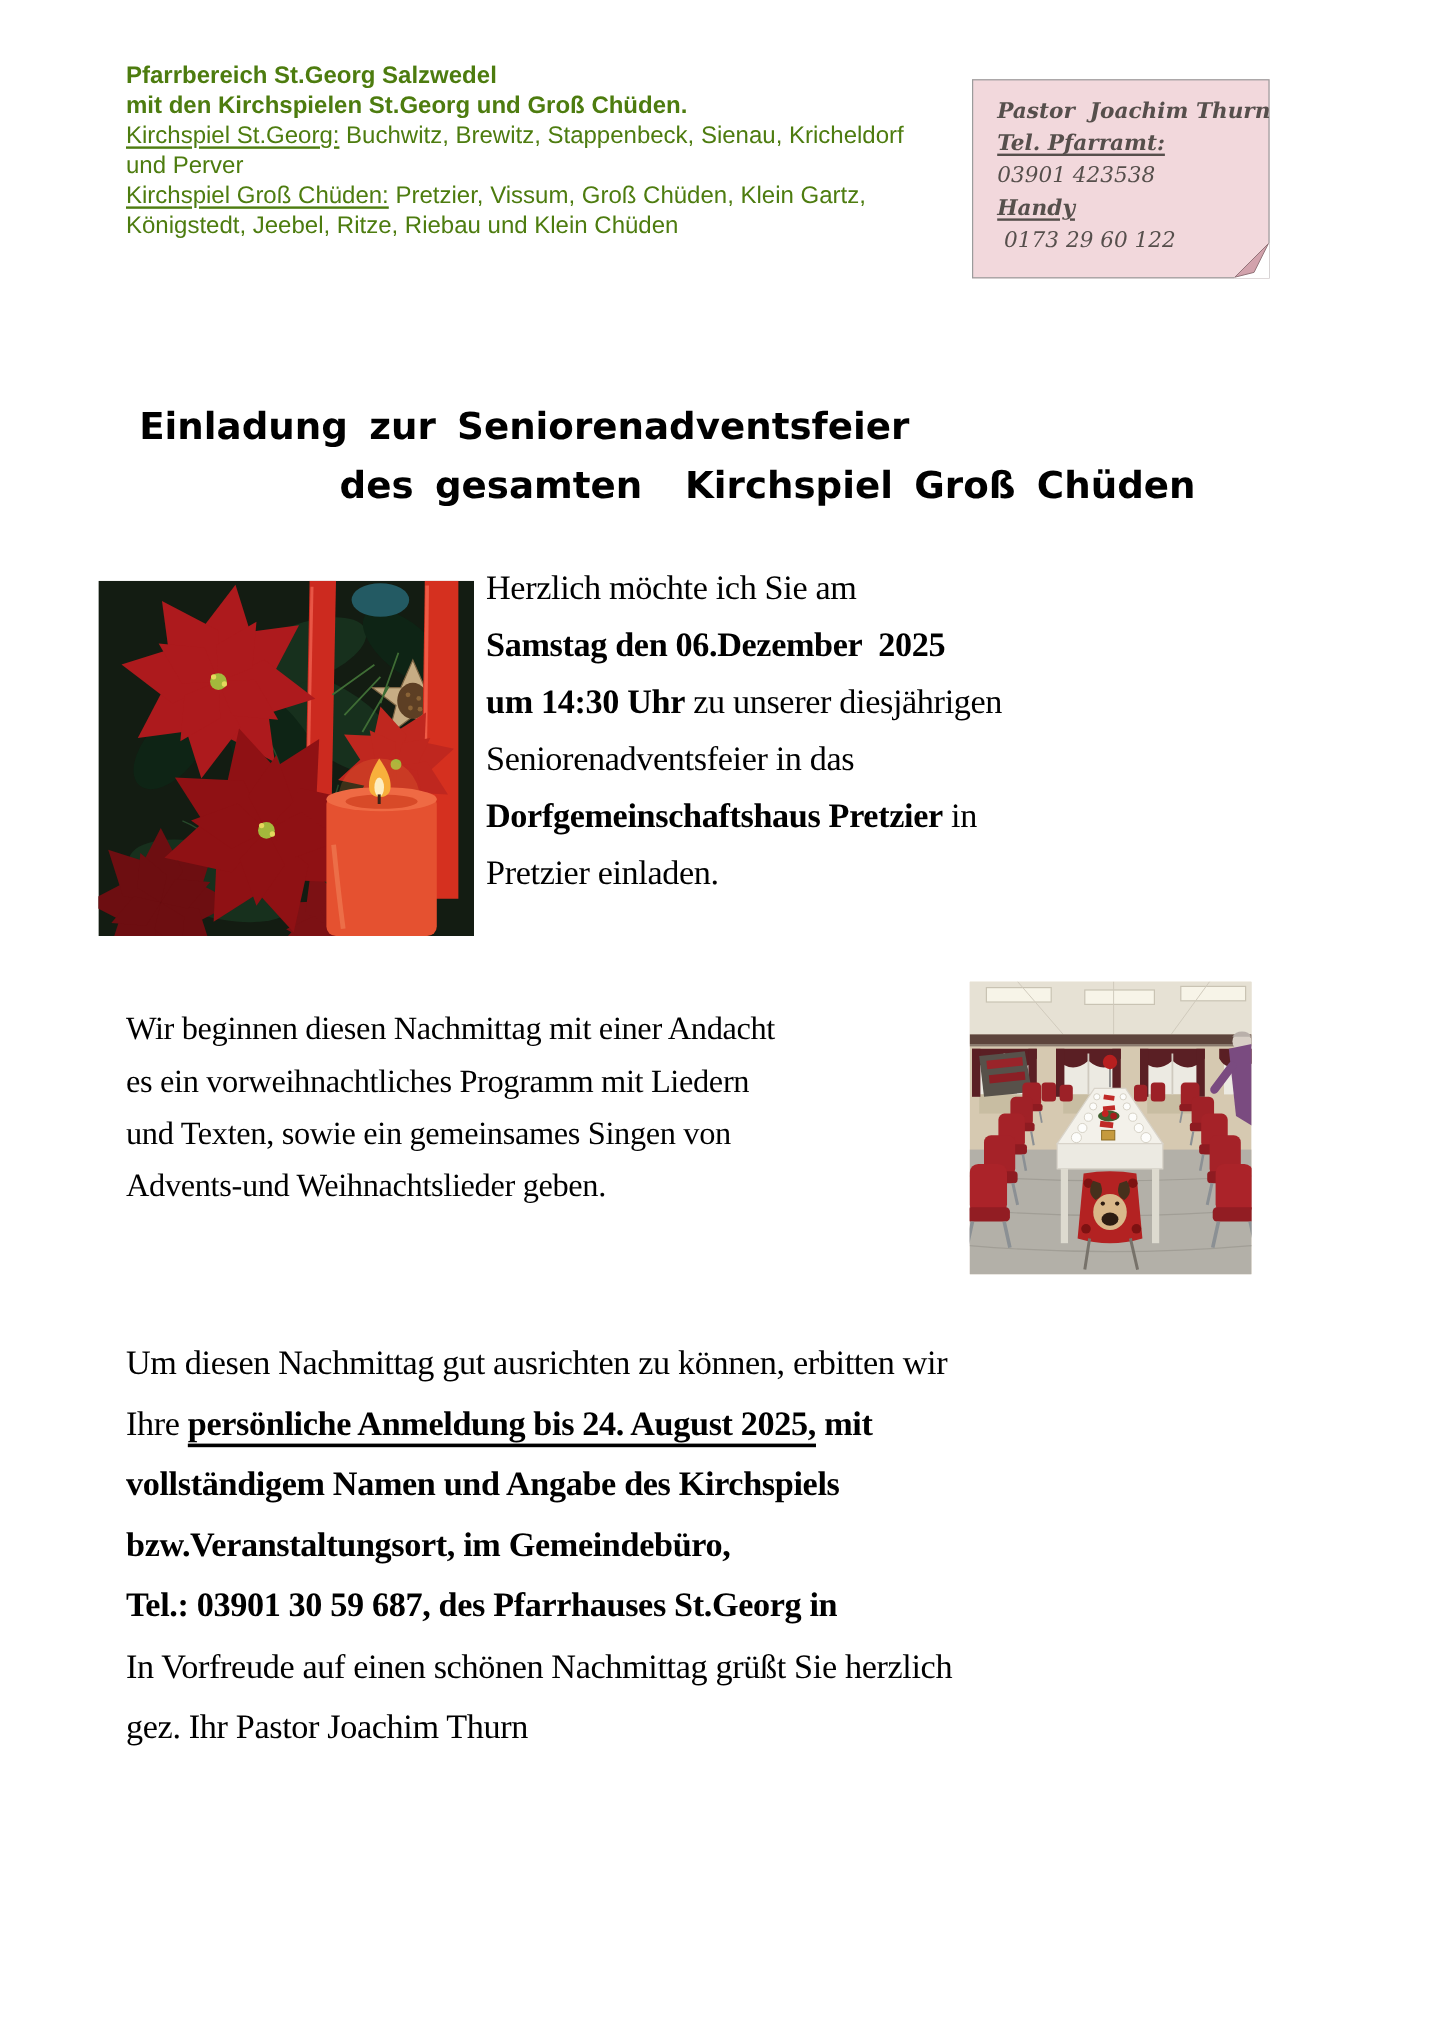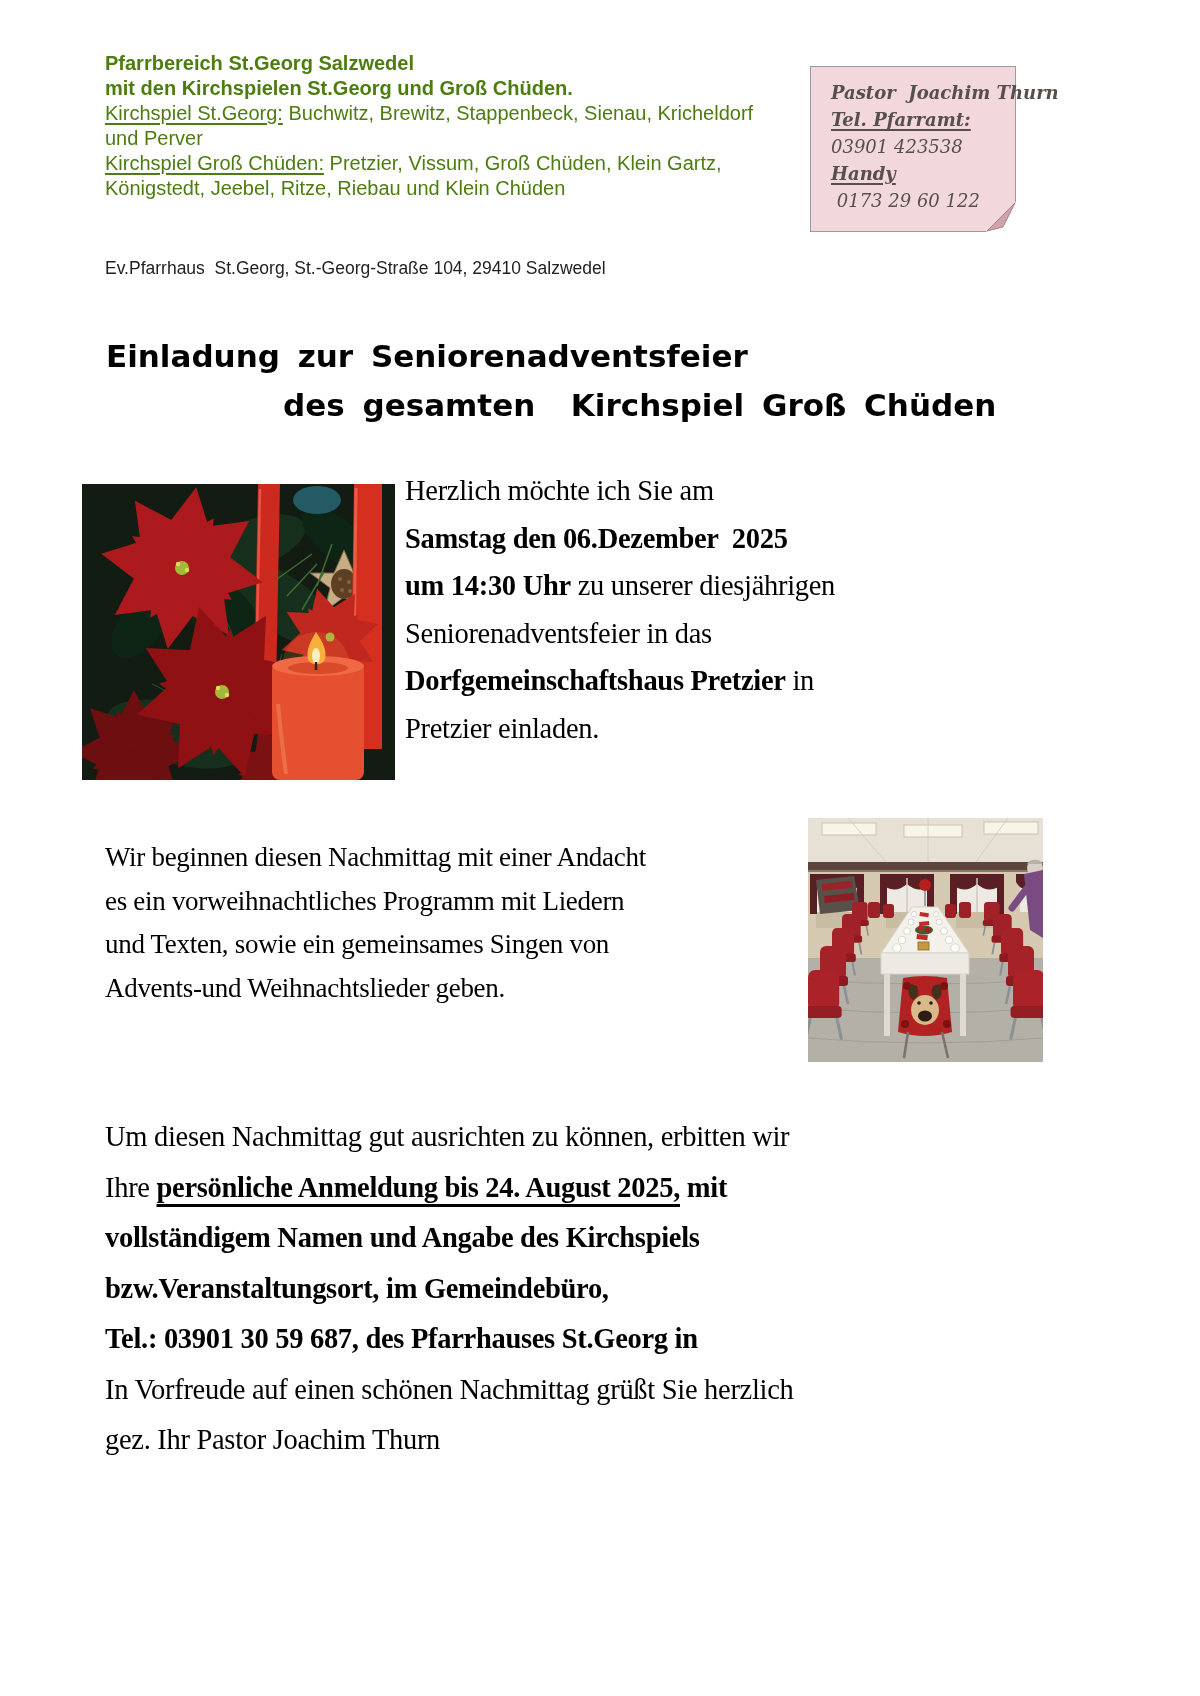--- a/index.html
+++ b/index.html
@@ -7,33 +7,33 @@
         font-family:"Liberation Sans",sans-serif;color:#000;}
 
   
   .sender{position:absolute;left:105px;top:51px;font-size:20px;line-height:25px;color:#4d7c0f;}
   .sender .ln{white-space:pre;}
   .b{font-weight:bold;}
   .u{text-decoration:underline;text-underline-offset:3px;}
   .address{position:absolute;left:105px;top:258px;font-size:17.5px;color:#222;white-space:pre;}
 
   
-  .note{position:absolute;left:810px;top:66px;width:206px;height:166px;
+  .note{position:absolute;left:810px;top:66px;width:248px;height:166px;
         background:#f2d8dc;border:1px solid #9b9b9b;box-sizing:border-box;}
   .note-text{padding:12px 0 0 20px;font-family:"DejaVu Serif","Liberation Serif",serif;
              font-style:italic;font-size:18px;line-height:27px;color:#564f4c;}
   .note-text div{white-space:pre;}
   .nb{font-weight:bold;}
   .nu{font-weight:bold;text-decoration:underline;text-underline-offset:3px;text-decoration-thickness:2px;}
   .fold{position:absolute;right:-1px;bottom:-1px;}
 
   
   .title-line{position:absolute;font-family:"DejaVu Sans",sans-serif;font-weight:bold;
               font-size:31px;word-spacing:7px;white-space:pre;color:#000;}
-  .title1{left:106px;top:338px;}
+  .title1{left:116px;top:338px;}
   .title2{left:283px;top:387px;}
 
   
   .comic{font-family:Liberation Serif, serif;color:#000;letter-spacing:-0.3px;}
   .comic div{white-space:pre;}
   .invite{position:absolute;left:405px;top:467px;font-size:28.5px;line-height:47.5px;}
   .program{position:absolute;left:105px;top:836px;font-size:27px;line-height:43.5px;}
   .registration{position:absolute;left:105px;top:1112px;font-size:28.5px;line-height:50.5px;}
   .mark{font-weight:bold;text-decoration:underline;text-decoration-thickness:2.5px;text-underline-offset:7px;}
 
@@ -48,21 +48,20 @@
 <div class="page">
 
   <div class="sender">
     <div class="ln b">Pfarrbereich St.Georg Salzwedel</div>
     <div class="ln b">mit den Kirchspielen St.Georg und Groß Chüden.</div>
     <div class="ln"><span class="u">Kirchspiel St.Georg:</span><span> Buchwitz, Brewitz, Stappenbeck, Sienau, Kricheldorf</span></div>
     <div class="ln">und Perver</div>
     <div class="ln"><span class="u">Kirchspiel Groß Chüden:</span><span> Pretzier, Vissum, Groß Chüden, Klein Gartz,</span></div>
     <div class="ln">Königstedt, Jeebel, Ritze, Riebau und Klein Chüden</div>
   </div>
-  <div class="address">Ev.Pfarrhaus  St.Georg, St.-Georg-Straße 104, 29410 Salzwedel</div>
 
   <div class="note">
     <div class="note-text">
       <div class="nb">Pastor  Joachim Thurn</div>
       <div class="nu">Tel. Pfarramt:</div>
       <div>03901 423538</div>
       <div class="nu">Handy</div>
       <div> 0173 29 60 122</div>
     </div>
     <svg class="fold" width="30" height="30">

